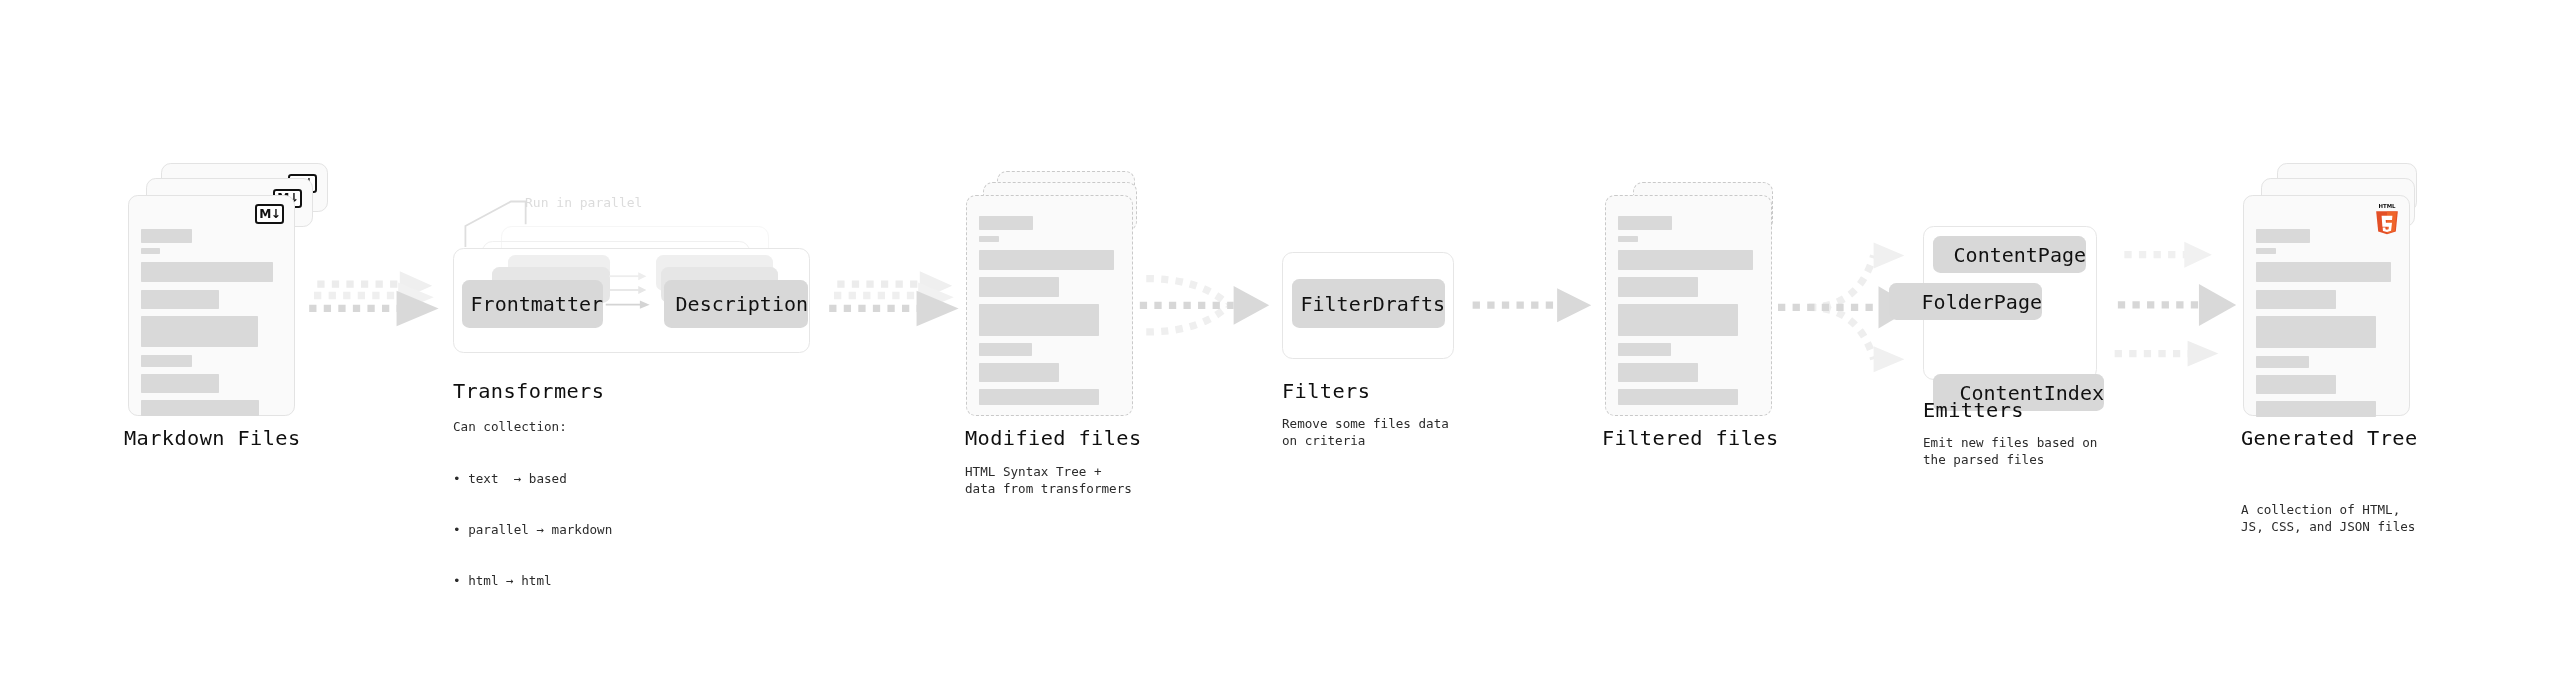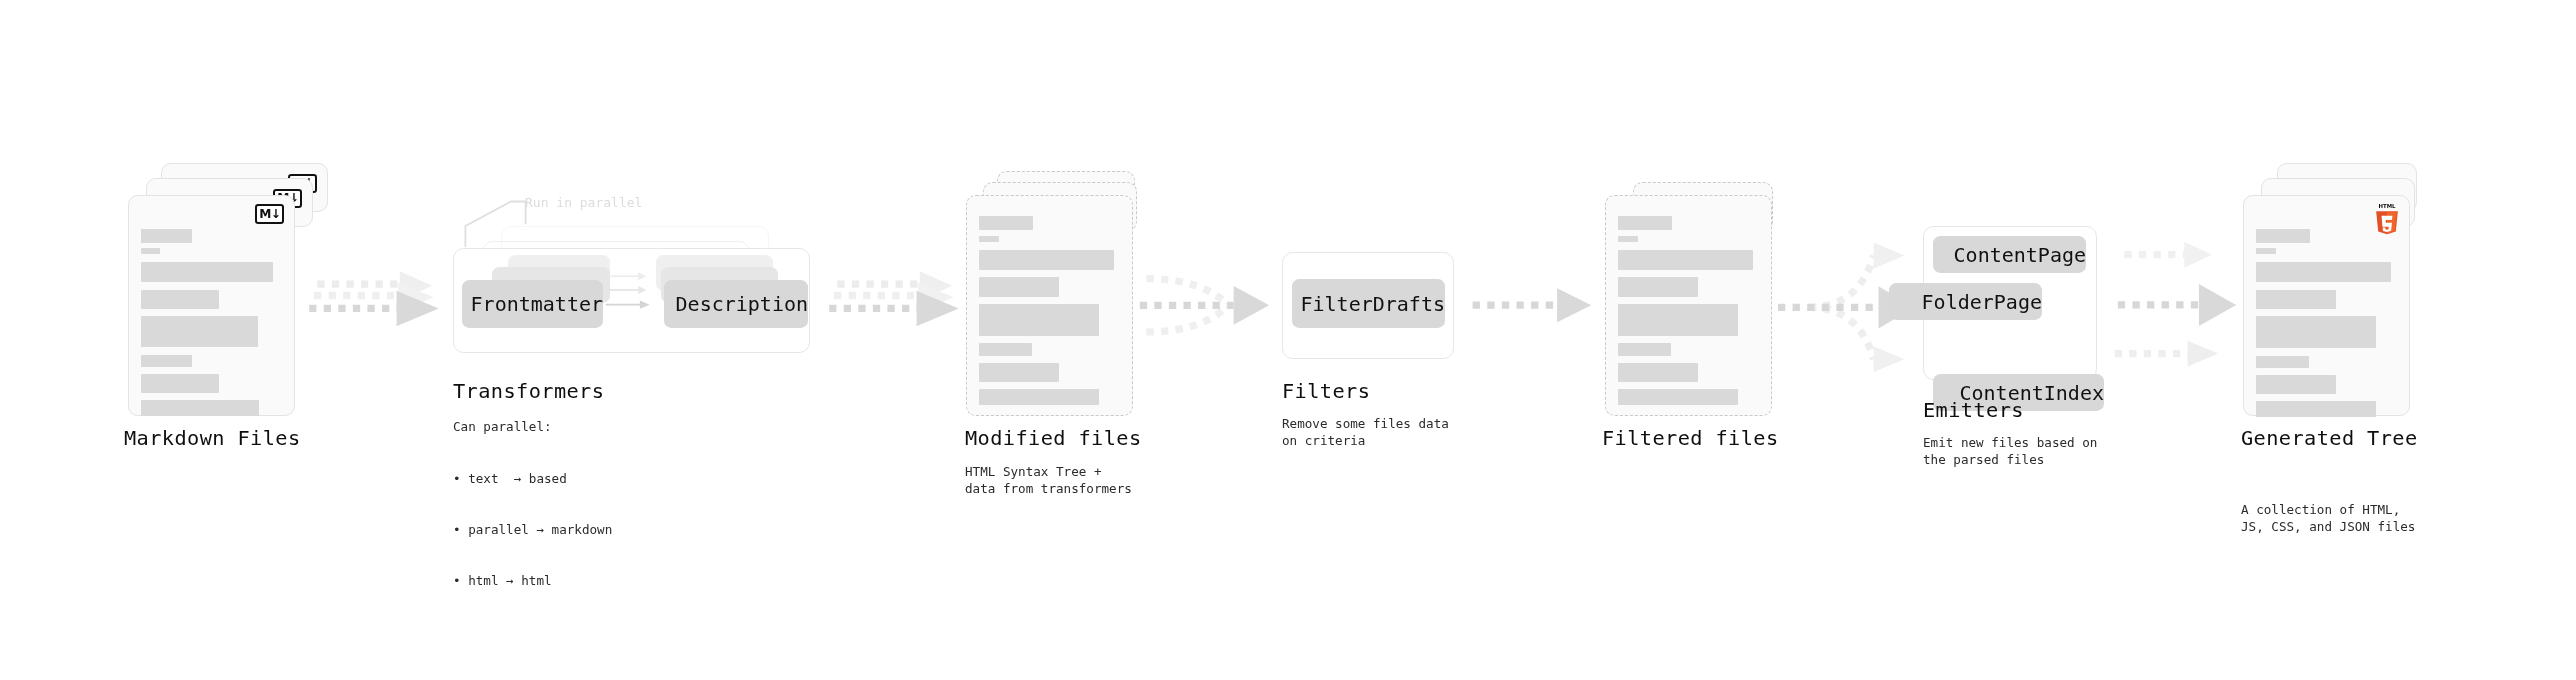--- a/index.html
+++ b/index.html
@@ -180,21 +180,21 @@
 
   <div class="pill" style="left:462px;top:280px;width:141px;height:48px;">
     <span>Frontmatter</span>
   </div>
   <div class="pill" style="left:664px;top:280px;width:144px;height:48px;">
     <span>Description</span>
   </div>
 
   <div class="title" style="left:453px;top:379px;">Transformers</div>
 
-  <div class="sub" style="left:453px;top:418px;">Can parallel:</div>
+  <div class="sub" style="left:453px;top:418px;">Can collection:</div>
 
   <div class="sub" style="left:453px;top:436px;">
     <div>•&nbsp;<span>text  → based</span></div>
     <div>•&nbsp;<span>parallel → markdown</span></div>
     <div>•&nbsp;<span>html → html</span></div>
   </div>
 </div>
 
 <svg style="left:829px;top:268px;width:146px;height:89px;" viewBox="0 0 180 110" width="146" height="89">
   <g stroke="#ececec" stroke-width="9" stroke-dasharray="9 9" fill="none">

